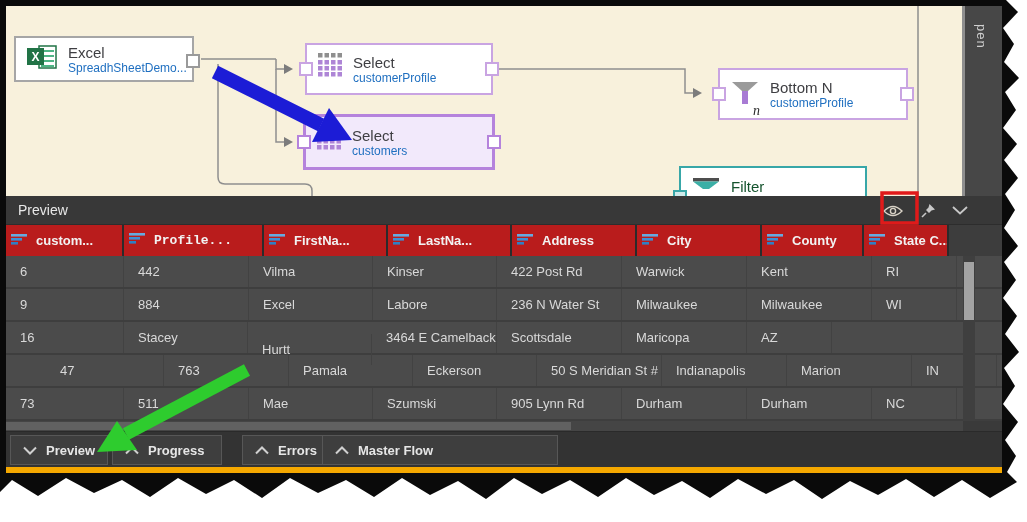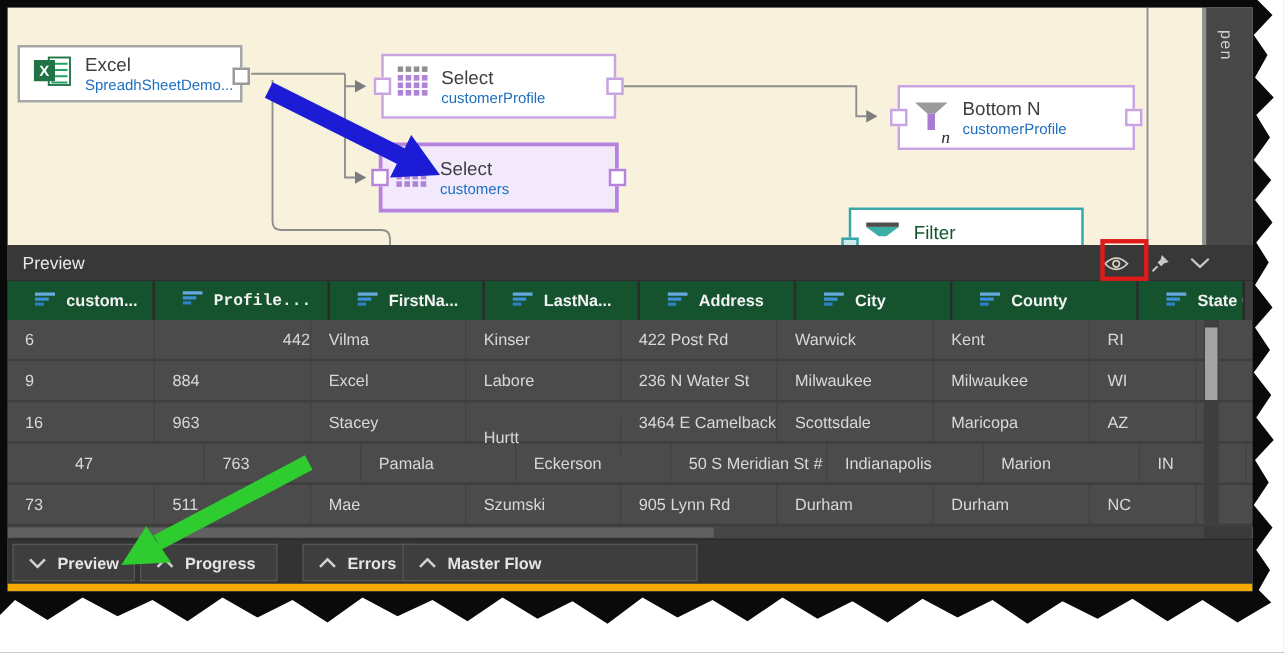--- a/index.html
+++ b/index.html
@@ -31,21 +31,21 @@
   .right-strip { position:absolute; left:956px; top:0; width:40px; height:190px; background:#474747; border-left:3px solid #8f8f8f; }
   .right-strip .vlabel { writing-mode:vertical-rl; font-size:13px; color:#cfcfcf; letter-spacing:1px; position:absolute; left:9px; top:18px; }
 
   
   .ptitle { position:absolute; left:0; top:190px; width:996px; height:29px; background:#383838; border-bottom:1px solid #2d2d2d; display:flex; align-items:center; }
   .ptitle .ptext { color:#E8E8E8; font-size:14px; margin-left:12px; }
   .ptitle-icons { position:absolute; right:34px; top:0; height:29px; display:flex; align-items:center; gap:16px; }
   .ticon { display:flex; align-items:center; }
 
   .phead { position:absolute; left:0; top:219px; width:996px; height:31px; background:#3D3D3D; display:flex; }
-  .hcell { height:31px; display:flex; align-items:center; gap:7px; padding-left:22px; border-right:2px solid #2B2B2B; background:#14532d; color:#F2F2F2; font-size:13px; font-weight:bold; overflow:hidden; white-space:nowrap; }
+  .hcell { height:31px; display:flex; align-items:center; gap:7px; padding-left:5px; border-right:2px solid #2B2B2B; background:#b91c1c; color:#F2F2F2; font-size:13px; font-weight:bold; overflow:hidden; white-space:nowrap; }
 
   .prows { position:absolute; left:0; top:250px; width:996px; height:165px; background:#444; }
   .trow  { display:flex; height:33px; background:#4B4B4B; border-bottom:2px solid #3E3E3E; }
   .tcell { height:31px; line-height:31px; padding-left:14px; border-right:1px solid #424242; color:#D9D9D9; font-size:13px; overflow:hidden; white-space:nowrap; }
 
   .vscroll { position:absolute; left:957px; top:250px; width:12px; height:165px; background:#3F3F3F; }
   .vthumb  { position:absolute; left:1px; top:6px; width:10px; height:58px; background:#A3A3A3; }
   .hscroll { position:absolute; left:0; top:415px; width:957px; height:10px; background:#454545; }
   .hthumb  { position:absolute; left:0; top:1px; width:565px; height:8px; background:#616161; }
 
@@ -266,61 +266,60 @@
         <span>Address</span>
       </div>
       <div class="hcell" style="width: 125px;">
         <span><svg width="18" height="13" viewBox="0 0 18 13">
             <rect x="0" y="1" width="16" height="2.6" fill="#66A9E0"></rect>
             <rect x="0" y="5" width="11" height="2.6" fill="#3D8FD6"></rect>
             <rect x="0" y="9" width="7" height="2.6" fill="#2F7FC4"></rect>
           </svg></span>
         <span>City</span>
       </div>
-      <div class="hcell" style="width: 149px;">
+      <div class="hcell" style="width: 102px;">
         <span><svg width="18" height="13" viewBox="0 0 18 13">
             <rect x="0" y="1" width="16" height="2.6" fill="#66A9E0"></rect>
             <rect x="0" y="5" width="11" height="2.6" fill="#3D8FD6"></rect>
             <rect x="0" y="9" width="7" height="2.6" fill="#2F7FC4"></rect>
           </svg></span>
         <span>County</span>
       </div>
       <div class="hcell" style="width: 85px;">
         <span><svg width="18" height="13" viewBox="0 0 18 13">
             <rect x="0" y="1" width="16" height="2.6" fill="#66A9E0"></rect>
             <rect x="0" y="5" width="11" height="2.6" fill="#3D8FD6"></rect>
             <rect x="0" y="9" width="7" height="2.6" fill="#2F7FC4"></rect>
           </svg></span>
         <span>State C...</span>
       </div>
     </div>
   <div class="prows" id="prows">
       <div class="trow">
         <div class="tcell" style="width: 118px;">6</div>
-        <div class="tcell" style="width: 125px; text-align: right;">442</div>
+        <div class="tcell" style="width: 125px;">442</div>
         <div class="tcell" style="width: 124px;">Vilma</div>
         <div class="tcell" style="width: 124px;">Kinser</div>
         <div class="tcell" style="width: 125px;">422 Post Rd</div>
         <div class="tcell" style="width: 125px;">Warwick</div>
         <div class="tcell" style="width: 125px;">Kent</div>
         <div class="tcell" style="width: 85px;">RI</div>
       </div>
       <div class="trow">
         <div class="tcell" style="width: 118px;">9</div>
         <div class="tcell" style="width: 125px;">884</div>
         <div class="tcell" style="width: 124px;">Excel</div>
         <div class="tcell" style="width: 124px;">Labore</div>
         <div class="tcell" style="width: 125px;">236 N Water St</div>
         <div class="tcell" style="width: 125px;">Milwaukee</div>
         <div class="tcell" style="width: 125px;">Milwaukee</div>
         <div class="tcell" style="width: 85px;">WI</div>
       </div>
       <div class="trow">
         <div class="tcell" style="width: 118px;">16</div>
-        <div class="tcell" style="width: 125px;">963</div>
         <div class="tcell" style="width: 124px;">Stacey</div>
         <div class="tcell" style="width: 124px; margin-top: 12px;">Hurtt</div>
         <div class="tcell" style="width: 125px;">3464 E Camelback</div>
         <div class="tcell" style="width: 125px;">Scottsdale</div>
         <div class="tcell" style="width: 125px;">Maricopa</div>
         <div class="tcell" style="width: 85px;">AZ</div>
       </div>
       <div class="trow">
         <div class="tcell" style="width: 118px; margin-left: 40px;">47</div>
         <div class="tcell" style="width: 125px;">763</div>

